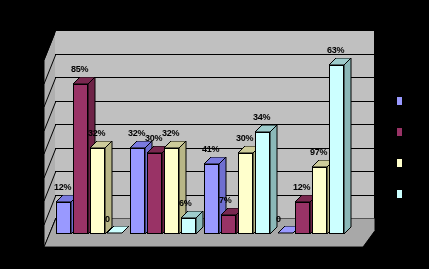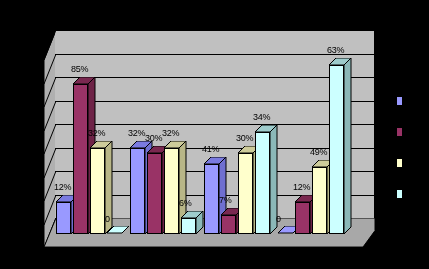--- a/index.html
+++ b/index.html
@@ -83,21 +83,21 @@
     position: absolute;
     box-sizing: border-box;
     border: 1px solid #000000;
   }
 
   
   .val-label {
     position: absolute;
     color: #000000;
     font-size: 9px;
-    font-weight: normal;
+    font-weight: bold;
     font-family: "Liberation Sans", sans-serif;
     white-space: nowrap;
     line-height: 10px;
     letter-spacing: -0.2px;
   }
 
   
   .legend {
     position: absolute;
     left: 396px;
@@ -297,21 +297,21 @@
         <div class="val-label" style="left: 84px; top: 98px;">32%</div>
         <div class="val-label" style="left: 101px; top: 103px;">30%</div>
         <div class="val-label" style="left: 118px; top: 98px;">32%</div>
         <div class="val-label" style="left: 135px; top: 168px;">6%</div>
         <div class="val-label" style="left: 158px; top: 114px;">41%</div>
         <div class="val-label" style="left: 175px; top: 165px;">7%</div>
         <div class="val-label" style="left: 192px; top: 103px;">30%</div>
         <div class="val-label" style="left: 209px; top: 82px;">34%</div>
         <div class="val-label" style="left: 232px; top: 184px;">0</div>
         <div class="val-label" style="left: 249px; top: 152px;">12%</div>
-        <div class="val-label" style="left: 266px; top: 117px;">49%</div>
+        <div class="val-label" style="left: 266px; top: 117px;">97%</div>
         <div class="val-label" style="left: 283px; top: 15px;">63%</div>
       </div>
 
   </div>
 
   <div class="legend" id="legend">
       <div class="legend-row" style="top: 0px;">
         <span class="legend-swatch" style="background: rgb(153, 153, 255);"></span>
         <span class="legend-label"></span>
       </div>

